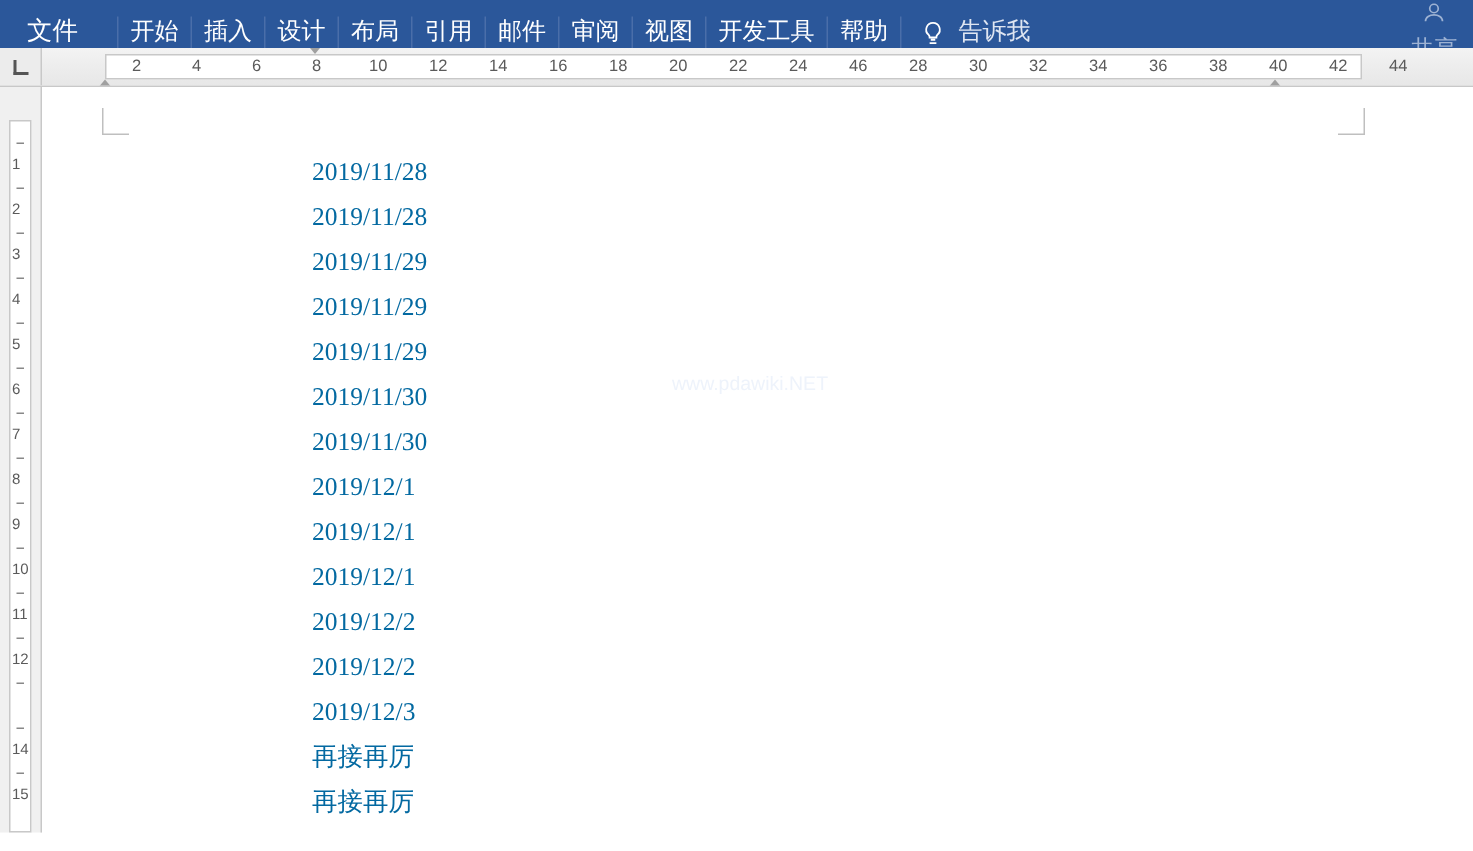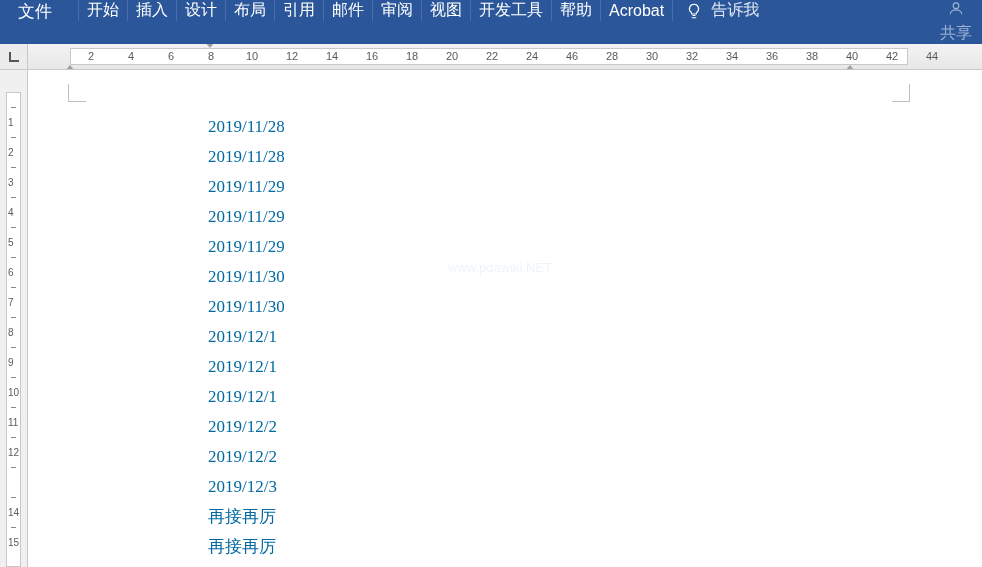--- a/index.html
+++ b/index.html
@@ -7,23 +7,23 @@
     font-family: "Microsoft YaHei", "SimSun", Arial, sans-serif;
     background: #ffffff;
     width: 982px;
     height: 567px;
     overflow: hidden;
     position: relative;
   }
   
   .ribbon {
     background: #2b579a;
-    height: 44px;
-    display: flex;
-    align-items: flex-start;
+    height: 32px;
+    display: flex;
+    align-items: flex-end;
     color: #ffffff;
     font-size: 16px;
     position: relative;
   }
   .ribbon-tab {
     display: flex;
     align-items: center;
     padding: 0 8px;
     cursor: pointer;
     white-space: nowrap;
@@ -212,21 +212,20 @@
       <div class="ribbon-tab normal" style="border-left: 1px solid rgb(74, 110, 169);">开始</div>
       <div class="ribbon-tab normal">插入</div>
       <div class="ribbon-tab normal">设计</div>
       <div class="ribbon-tab normal">布局</div>
       <div class="ribbon-tab normal">引用</div>
       <div class="ribbon-tab normal">邮件</div>
       <div class="ribbon-tab normal">审阅</div>
       <div class="ribbon-tab normal">视图</div>
       <div class="ribbon-tab normal">开发工具</div>
       <div class="ribbon-tab normal">帮助</div>
-      <div class="ribbon-tab normal">Acrobat</div>
     </div>
   <div class="ribbon-right">
     <div class="tellme-wrap">
       <svg width="18" height="18" viewBox="0 0 24 24">
         <path fill="none" stroke="#fff" stroke-width="1.6" d="M9 21h6M10 18h4M12 3a6 6 0 0 0-4 10.5c.7.7 1 1.5 1 2.5h6c0-1 .3-1.8 1-2.5A6 6 0 0 0 12 3z"></path>
       </svg>
       <span>告诉我</span>
     </div>
   </div>
   <div class="share-wrap">

